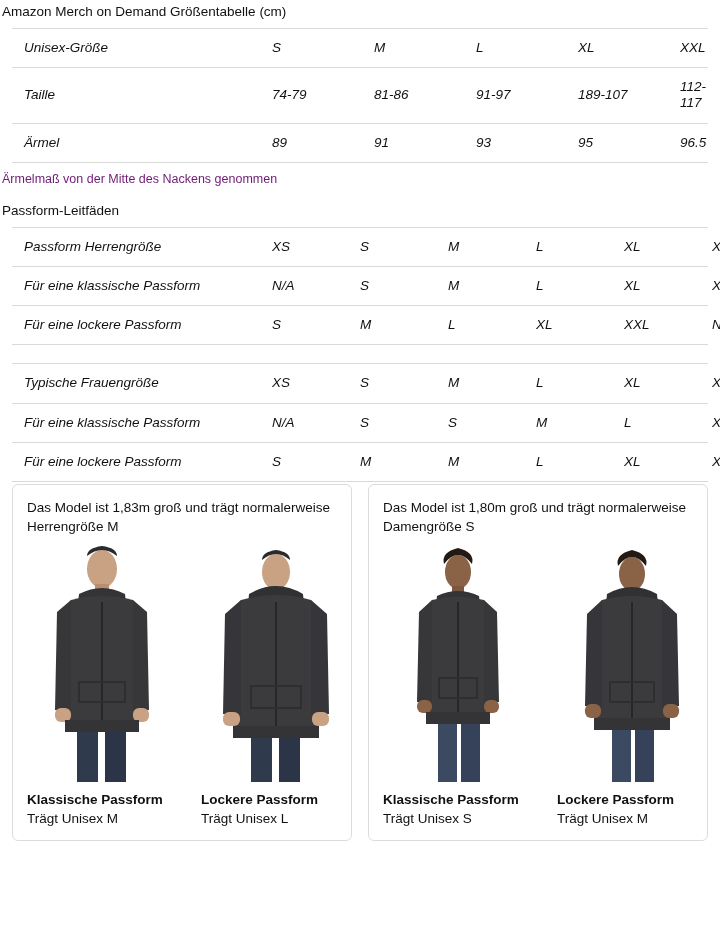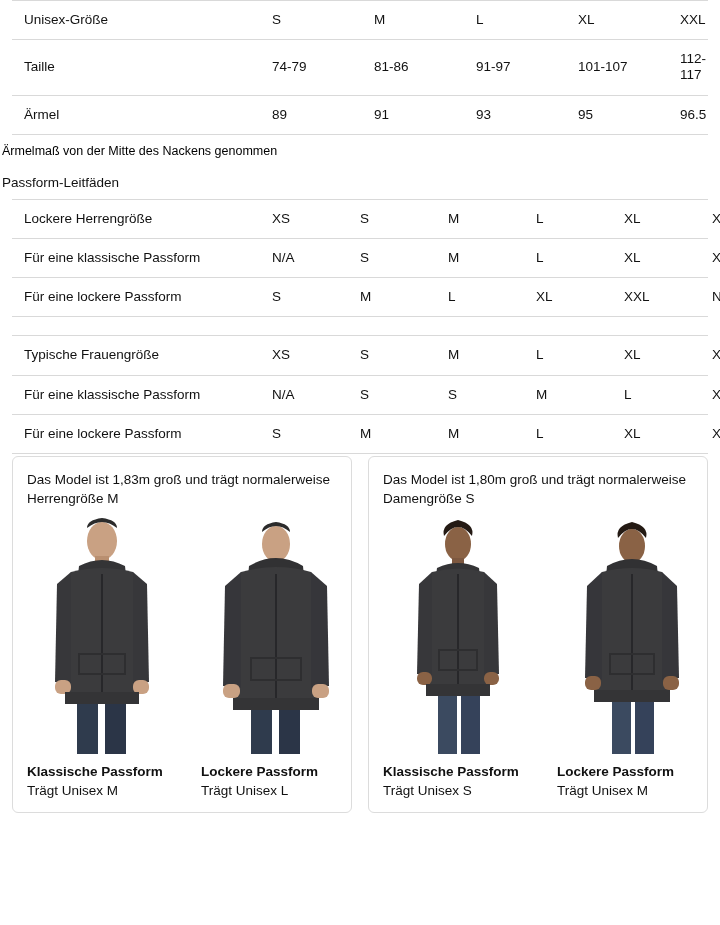--- a/index.html
+++ b/index.html
@@ -28,36 +28,37 @@
     color: #111;
     padding: 4px 0 9px 2px;
     margin: 0;
     white-space: nowrap;
   }
   table.grid {
     width: 696px;
     margin: 0 0 0 12px;
     border-collapse: collapse;
     table-layout: fixed;
+    font-style: italic;
   }
   table.grid td {
     border-top: 1px solid #d9d9d9;
     border-bottom: 1px solid #d9d9d9;
     padding: 11px 0 11px 10px;
     font-size: 13.5px;
     color: #111;
     vertical-align: middle;
     line-height: 1.2;
   }
   table.grid tr td:first-child {
     padding-left: 12px;
   }
   .note {
     font-size: 12.5px;
-    color: #000000;
+    color: #701a75;
     padding: 9px 0 3px 2px;
     margin: 0;
   }
   .section-label {
     font-size: 13.5px;
     color: #111;
     padding: 14px 15px 9px 2px;
     margin: 0;
   }
   .spacer-md { height: 18px; }
@@ -112,58 +113,59 @@
   }
 
   
   svg.person { display: block; margin: 0 auto; }
 </style>
 </head>
 <body>
 
 <div class="page">
 
+  <div class="doc-title">Amazon Merch on Demand Größentabelle (cm)</div>
 
   <table class="grid">
     <tbody>
       <tr>
         <td style="width:238px">Unisex-Größe</td>
         <td style="width:92px">S</td>
         <td style="width:92px">M</td>
         <td style="width:92px">L</td>
         <td style="width:92px">XL</td>
         <td>XXL</td>
       </tr>
       <tr>
         <td>Taille</td>
         <td>74-79</td>
         <td>81-86</td>
         <td>91-97</td>
-        <td>101-107</td>
+        <td>189-107</td>
         <td>112-117</td>
       </tr>
       <tr>
         <td>Ärmel</td>
         <td>89</td>
         <td>91</td>
         <td>93</td>
         <td>95</td>
         <td>96.5</td>
       </tr>
     </tbody>
   </table>
 
   <div class="note">Ärmelmaß von der Mitte des Nackens genommen</div>
 
   <div class="section-label">Passform-Leitfäden</div>
 
   <table class="grid">
     <tbody>
       <tr>
-        <td style="width:238px">Lockere Herrengröße</td>
+        <td style="width:238px">Passform Herrengröße</td>
         <td style="width:78px">XS</td>
         <td style="width:78px">S</td>
         <td style="width:78px">M</td>
         <td style="width:78px">L</td>
         <td style="width:78px">XL</td>
         <td>XXL</td>
       </tr>
       <tr>
         <td>Für eine klassische Passform</td>
         <td>N/A</td>

